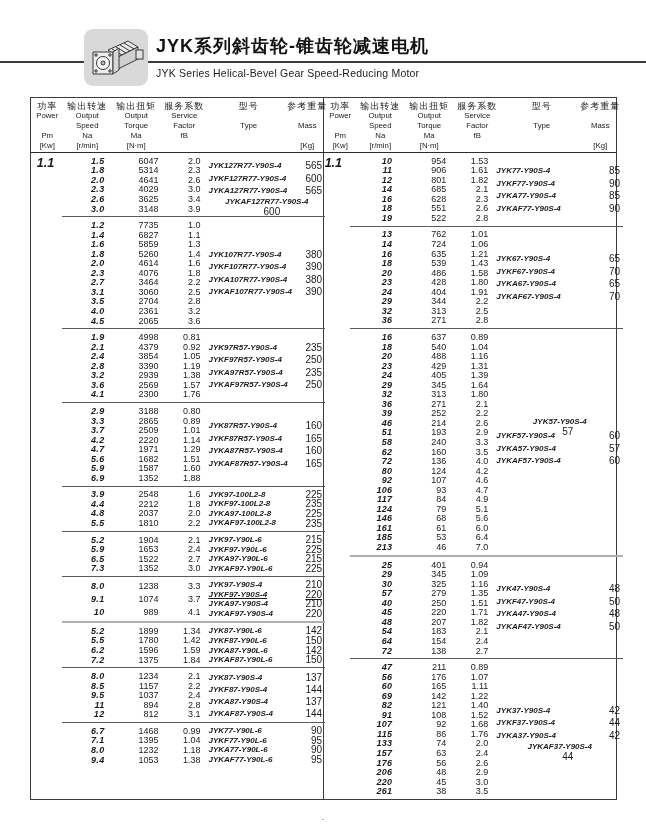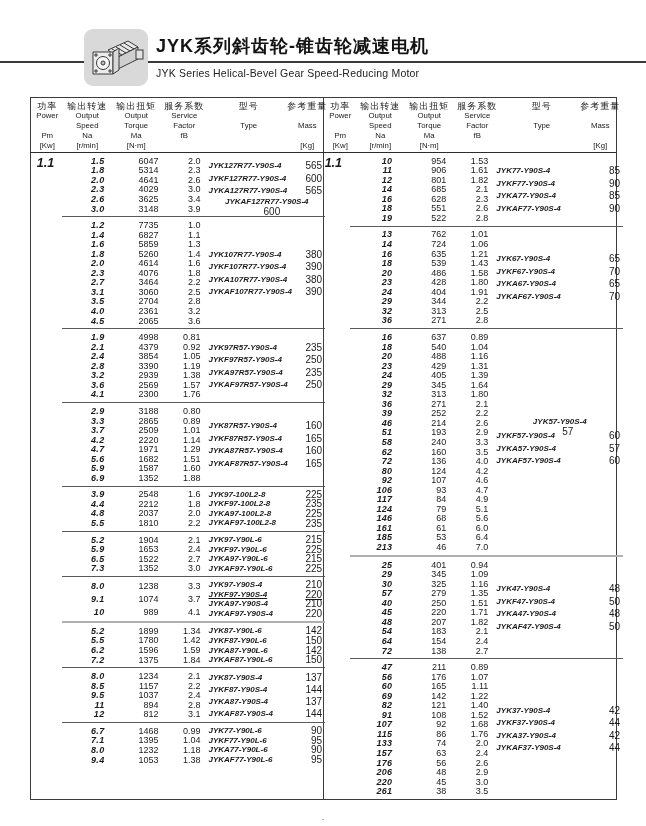--- a/index.html
+++ b/index.html
@@ -1092,21 +1092,21 @@
                 <div class="t-mass">42</div>
               </div>
               <div class="type-row" style="height: 12.5px;">
                 <div class="t-name">JYKF37-Y90S-4</div>
                 <div class="t-mass">44</div>
               </div>
               <div class="type-row" style="height: 12.5px;">
                 <div class="t-name">JYKA37-Y90S-4</div>
                 <div class="t-mass">42</div>
               </div>
-              <div class="type-row" style="height: 12.5px;">
+              <div class="type-row" style="height: 12.5px; flex-direction: column;">
                 <div class="t-name">JYKAF37-Y90S-4</div>
                 <div class="t-mass">44</div>
               </div>
             </div>
           </div>
         </div>
       </div>
     </div>
   </div>
 

